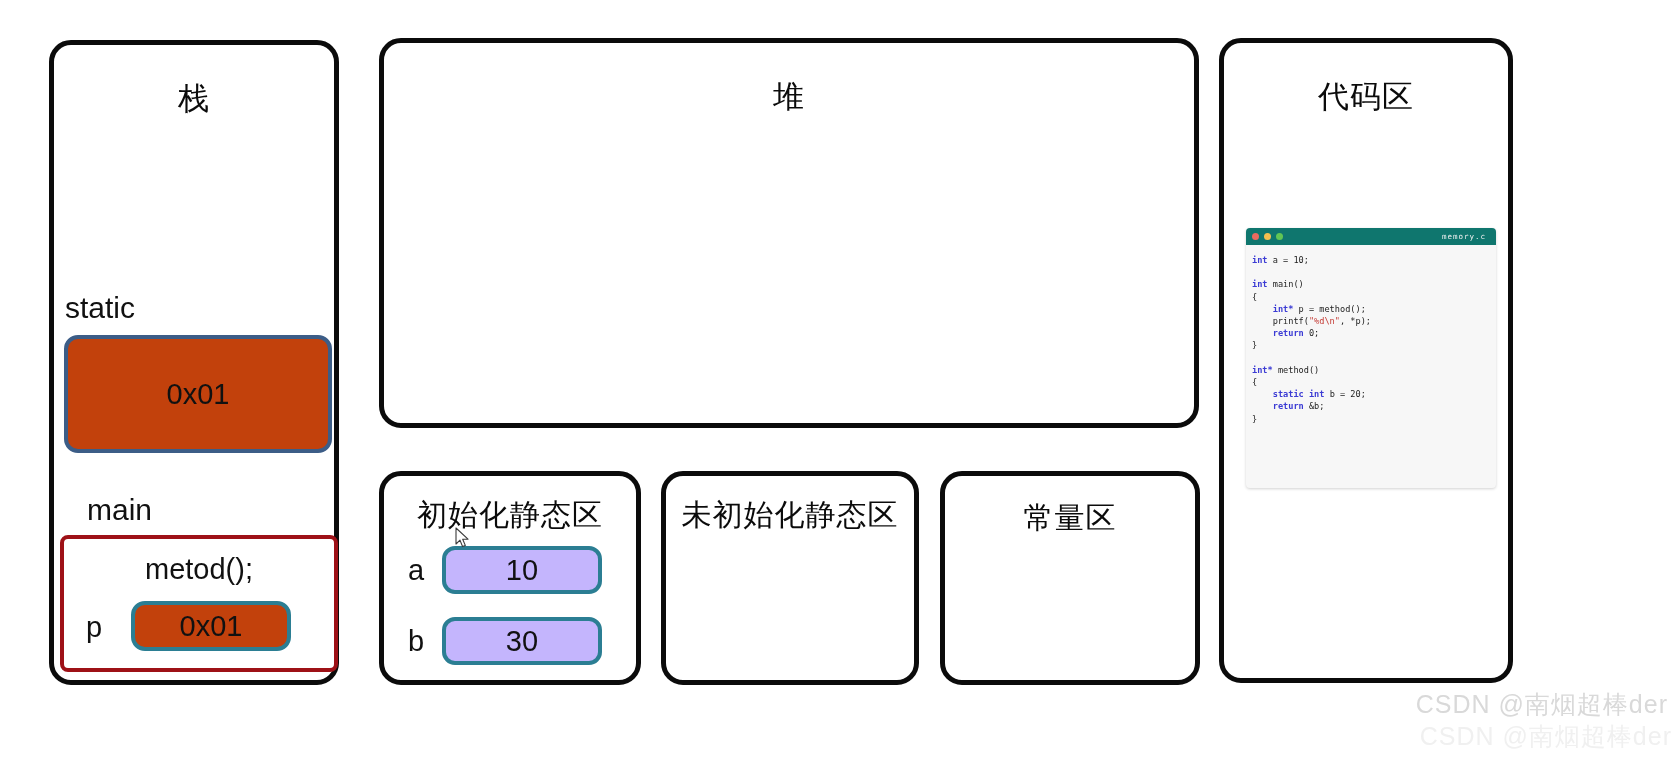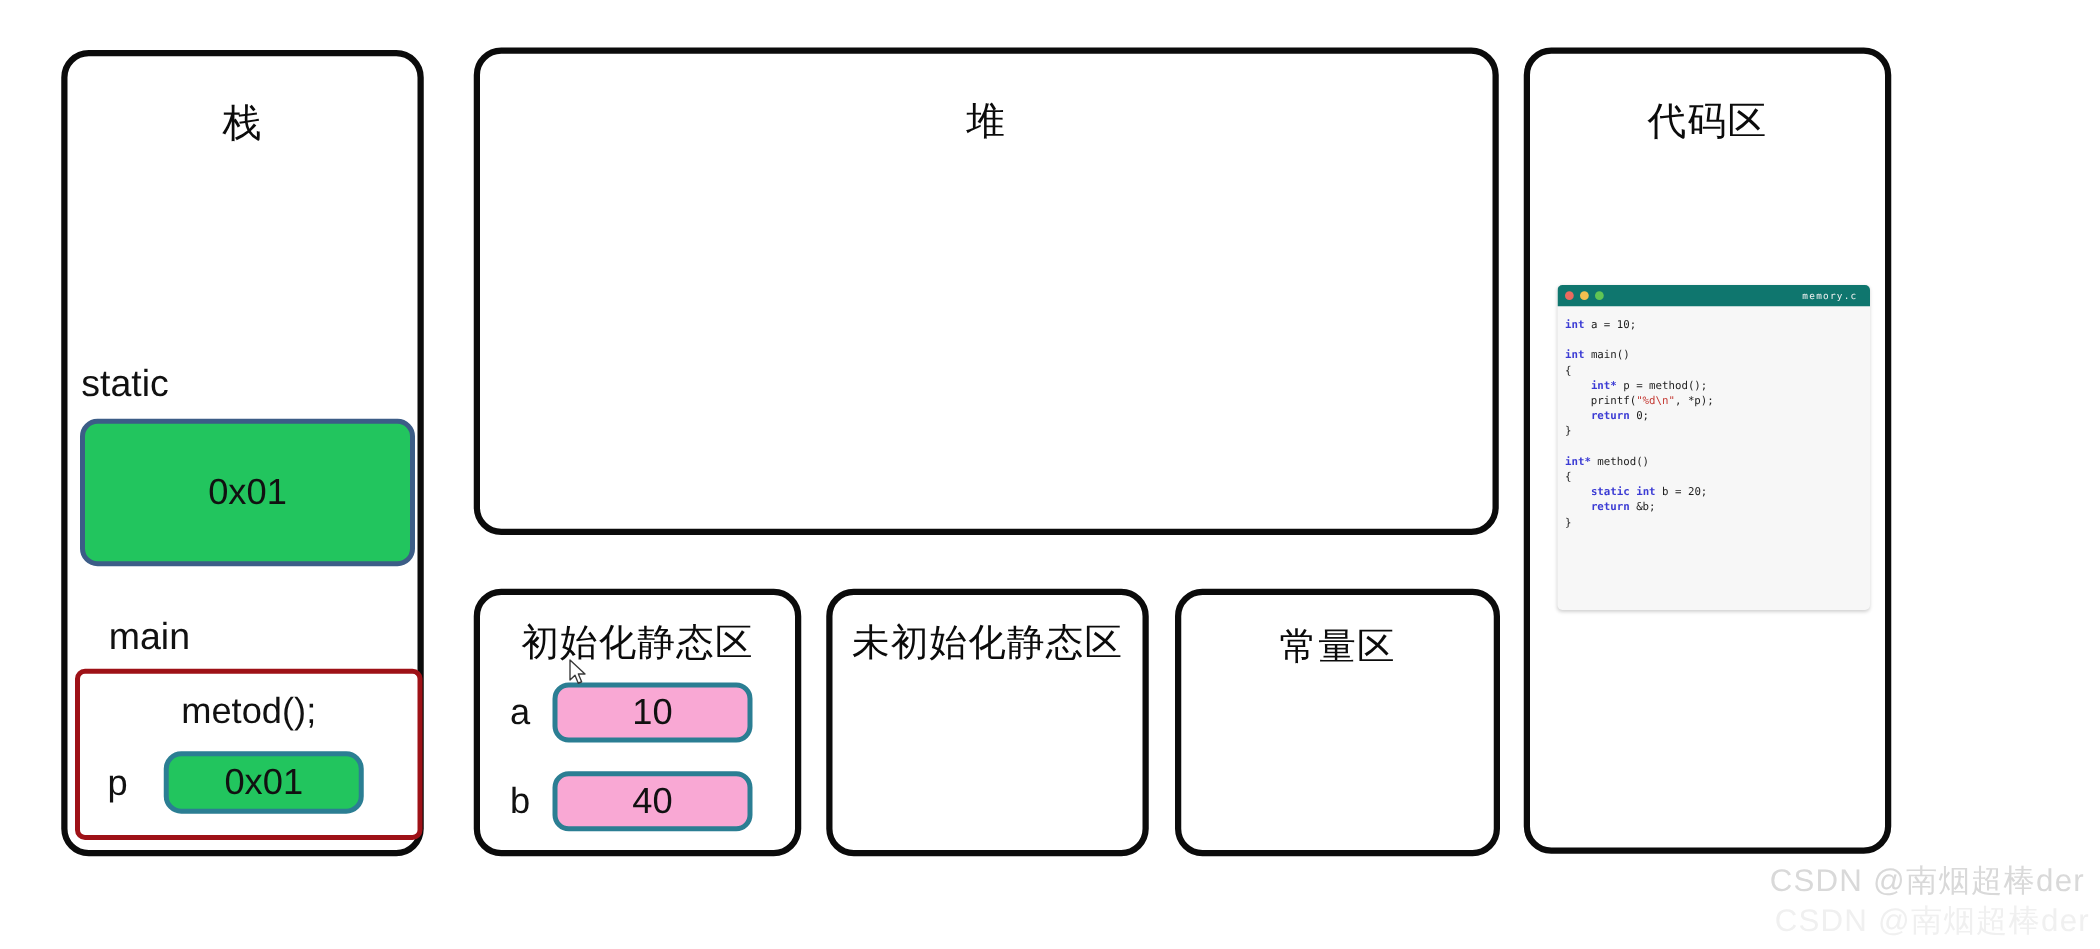--- a/index.html
+++ b/index.html
@@ -42,21 +42,21 @@
   .frame-label {
     position: absolute;
     font-size: 30px;
     color: #111;
     line-height: 1;
   }
 
   .box {
     position: absolute;
     box-sizing: border-box;
-    background: #22c55e;
+    background: #c2410c;
     display: flex;
     align-items: center;
     justify-content: center;
     border-radius: 14px;
   }
   .box-value {
     font-size: 29px;
     color: #111;
     line-height: 1;
   }
@@ -148,21 +148,21 @@
     font-size: 29px;
     color: #111;
     width: 34px;
     text-align: left;
     line-height: 1;
   }
   .kv-box {
     box-sizing: border-box;
     border: 4px solid #2b7e93;
     border-radius: 13px;
-    background: #f9a8d4;
+    background: #c4b5fd;
     width: 160px;
     height: 48px;
     display: flex;
     align-items: center;
     justify-content: center;
   }
   .kv-val { font-size: 29px; color: #111; line-height: 1; }
 
   #row-a { left: 24px; top: 70px; }
   #row-b { left: 24px; top: 141px; }
@@ -252,21 +252,21 @@
     <div class="kv-row" id="row-a">
       <span class="kv-key">a</span>
       <span class="kv-box">
         <span class="kv-val">10</span>
       </span>
     </div>
 
     <div class="kv-row" id="row-b">
       <span class="kv-key">b</span>
       <span class="kv-box">
-        <span class="kv-val">40</span>
+        <span class="kv-val">30</span>
       </span>
     </div>
   </div>
 
   <div class="panel" id="const-panel">
     <div class="panel-title" id="const-title">常量区</div>
   </div>
 
   <div class="panel" id="uninit-static-panel">
     <div class="panel-title" id="uninit-static-title">未初始化静态区</div>

